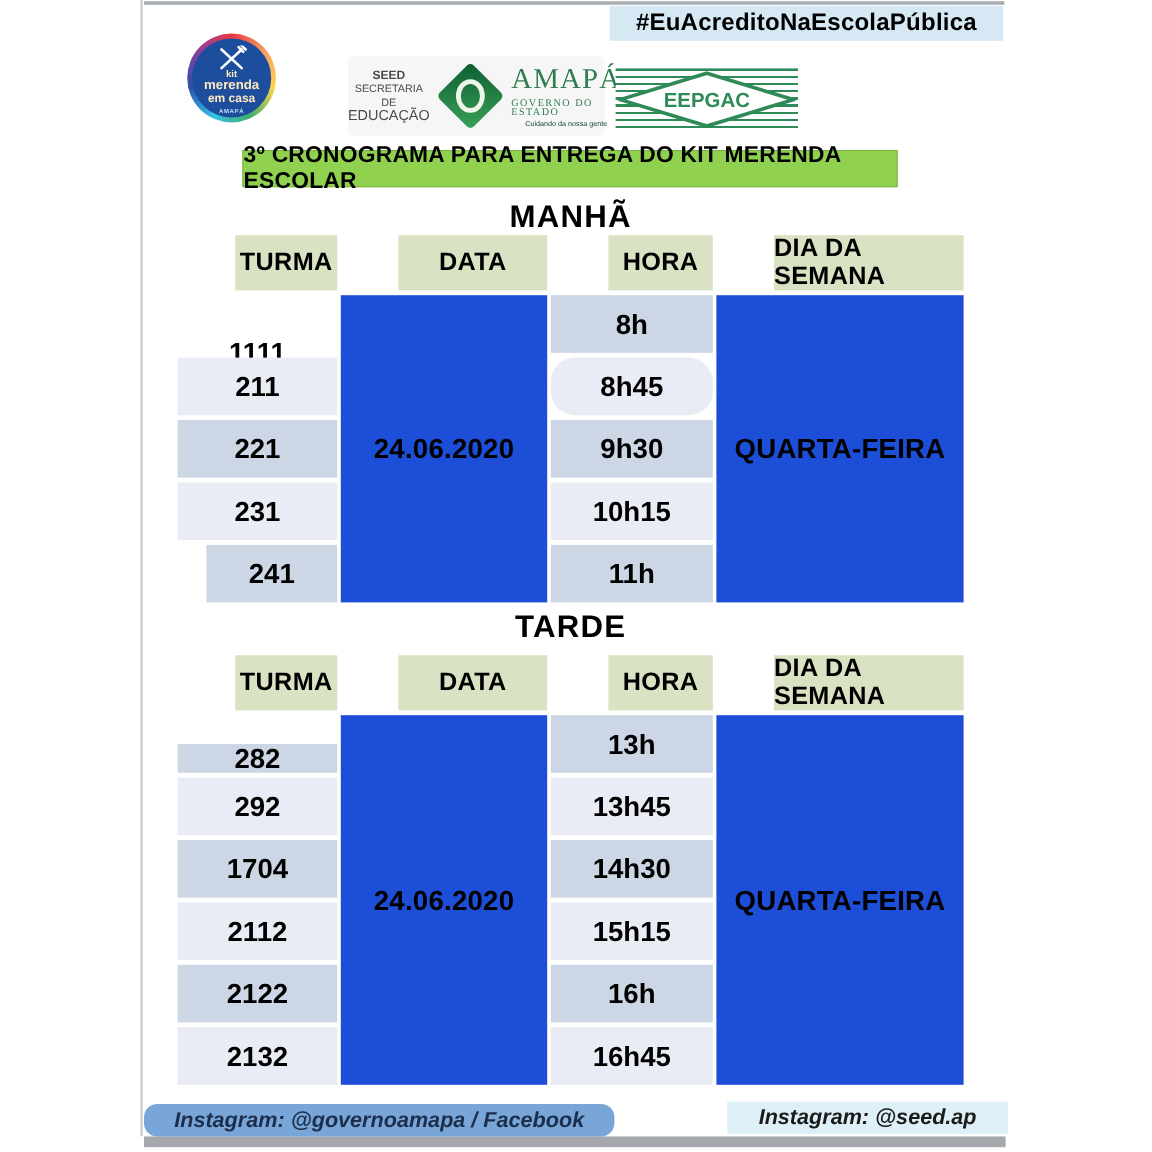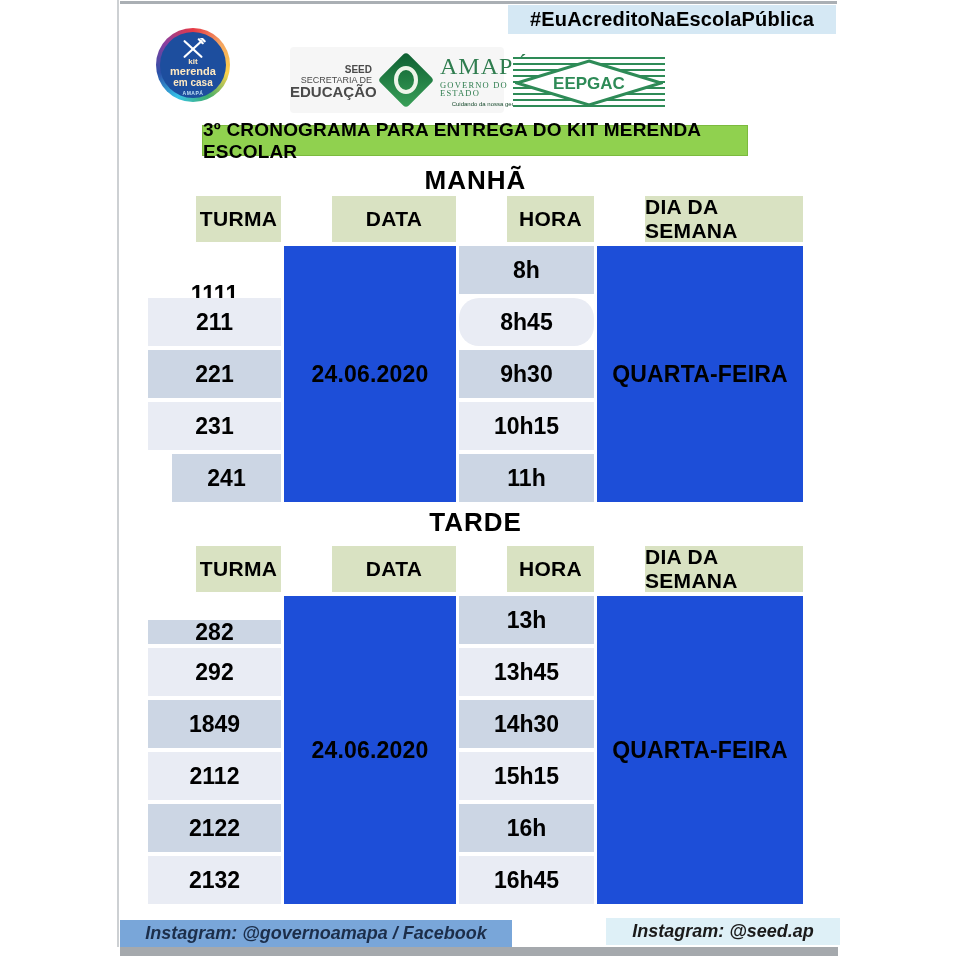--- a/index.html
+++ b/index.html
@@ -24,24 +24,24 @@
              display:flex;flex-direction:column;align-items:center;justify-content:flex-start;
              padding-top:6px;box-sizing:border-box;}
   .kit-inner svg{display:block;}
   .kit-t1{font-size:8px;font-weight:800;color:#ffe9c2;line-height:8px;margin-top:-2px;}
   .kit-t2{font-size:11px;font-weight:800;color:#ffe9c2;line-height:11px;}
   .kit-t3{font-size:10px;font-weight:800;color:#ffe9c2;line-height:11px;}
   .kit-t4{font-size:5px;font-weight:700;color:#bfe0f5;margin-top:2px;letter-spacing:.5px;}
 
   .seed-box{position:absolute;left:290px;top:47px;width:214px;height:66px;background:#f6f6f6;
             border-radius:4px;display:flex;align-items:center;}
-  .seed-text{width:82px;text-align:right;color:#4a4a4a;line-height:11px;}
+  .seed-text{width:82px;text-align:center;color:#4a4a4a;line-height:11px;}
   .seed-l1{font-size:10px;font-weight:800;}
   .seed-l2{font-size:9px;font-weight:400;}
-  .seed-l3{font-size:15px;font-weight:700;}
+  .seed-l3{font-size:12px;font-weight:400;}
   .amapa-diamond{width:40px;height:40px;margin-left:14px;transform:rotate(45deg);
                  background:linear-gradient(135deg,#0d5e31,#3aa159);border-radius:4px;
                  display:flex;align-items:center;justify-content:center;flex:0 0 auto;}
   .amapa-ring{width:16px;height:20px;border:4px solid #eef5e9;border-radius:50%;transform:rotate(-45deg);}
   .amapa-text{margin-left:14px;line-height:1;}
   .amapa-name{font-family:"Liberation Serif", serif;font-size:24px;color:#2f7d4f;letter-spacing:1px;}
   .amapa-gov{font-family:"Liberation Serif", serif;font-size:8.5px;color:#2f7d4f;letter-spacing:1.2px;margin-top:3px;}
   .amapa-tag{font-size:6px;color:#174a2d;margin-top:3px;text-align:center;}
 
   .eepgac{position:absolute;left:513px;top:57px;width:152px;height:51px;
@@ -69,21 +69,21 @@
   .cell{display:flex;align-items:center;justify-content:center;font-weight:800;}
   .head{background:#d9e2c2;font-size:21px;letter-spacing:.3px;margin-left:48px;}
   .body{font-size:23px;}
   .dark{background:#ccd6e4;}
   .light{background:#e9ecf4;}
   .merged{background:#1d4ed8;font-size:23px;letter-spacing:.2px;}
 
   
   .footer-left{position:absolute;left:120px;top:920px;width:392px;height:27px;background:#79a6d9;
                display:flex;align-items:center;justify-content:center;
-               font-style:italic;font-weight:600;font-size:18px;color:#1c2e4a;}
+               font-style:italic;font-weight:600;font-size:18px;color:#1c2e4a;border-radius:11px;}
   .footer-right{position:absolute;left:606px;top:918px;width:234px;height:27px;background:#def0f7;
                 display:flex;align-items:center;justify-content:center;
                 font-style:italic;font-weight:600;font-size:18px;color:#1a1a1a;}
 </style>
 </head>
 <body>
 
 <div id="page">
 
   <div class="top-line"></div>
@@ -161,21 +161,21 @@
       <div class="cell head">TURMA</div>
       <div class="cell head">DATA</div>
       <div class="cell head">HORA</div>
       <div class="cell head">DIA DA SEMANA</div>
       <div class="cell body dark" style="grid-area: 2 / 1; margin-top: 24px;">282</div>
       <div class="cell merged" style="grid-area: 2 / 2 / span 6;">24.06.2020</div>
       <div class="cell body dark" style="grid-area: 2 / 3; text-align: right;">13h</div>
       <div class="cell merged" style="grid-area: 2 / 4 / span 6;">QUARTA-FEIRA</div>
       <div class="cell body light" style="grid-area: 3 / 1;">292</div>
       <div class="cell body light" style="grid-area: 3 / 3;">13h45</div>
-      <div class="cell body dark" style="grid-area: 4 / 1;">1849</div>
+      <div class="cell body dark" style="grid-area: 4 / 1;">1704</div>
       <div class="cell body dark" style="grid-area: 4 / 3;">14h30</div>
       <div class="cell body light" style="grid-area: 5 / 1;">2112</div>
       <div class="cell body light" style="grid-area: 5 / 3;">15h15</div>
       <div class="cell body dark" style="grid-area: 6 / 1;">2122</div>
       <div class="cell body dark" style="grid-area: 6 / 3;">16h</div>
       <div class="cell body light" style="grid-area: 7 / 1;">2132</div>
       <div class="cell body light" style="grid-area: 7 / 3;">16h45</div>
     </div>
 
   <div class="footer-left">Instagram: @governoamapa / Facebook</div>

